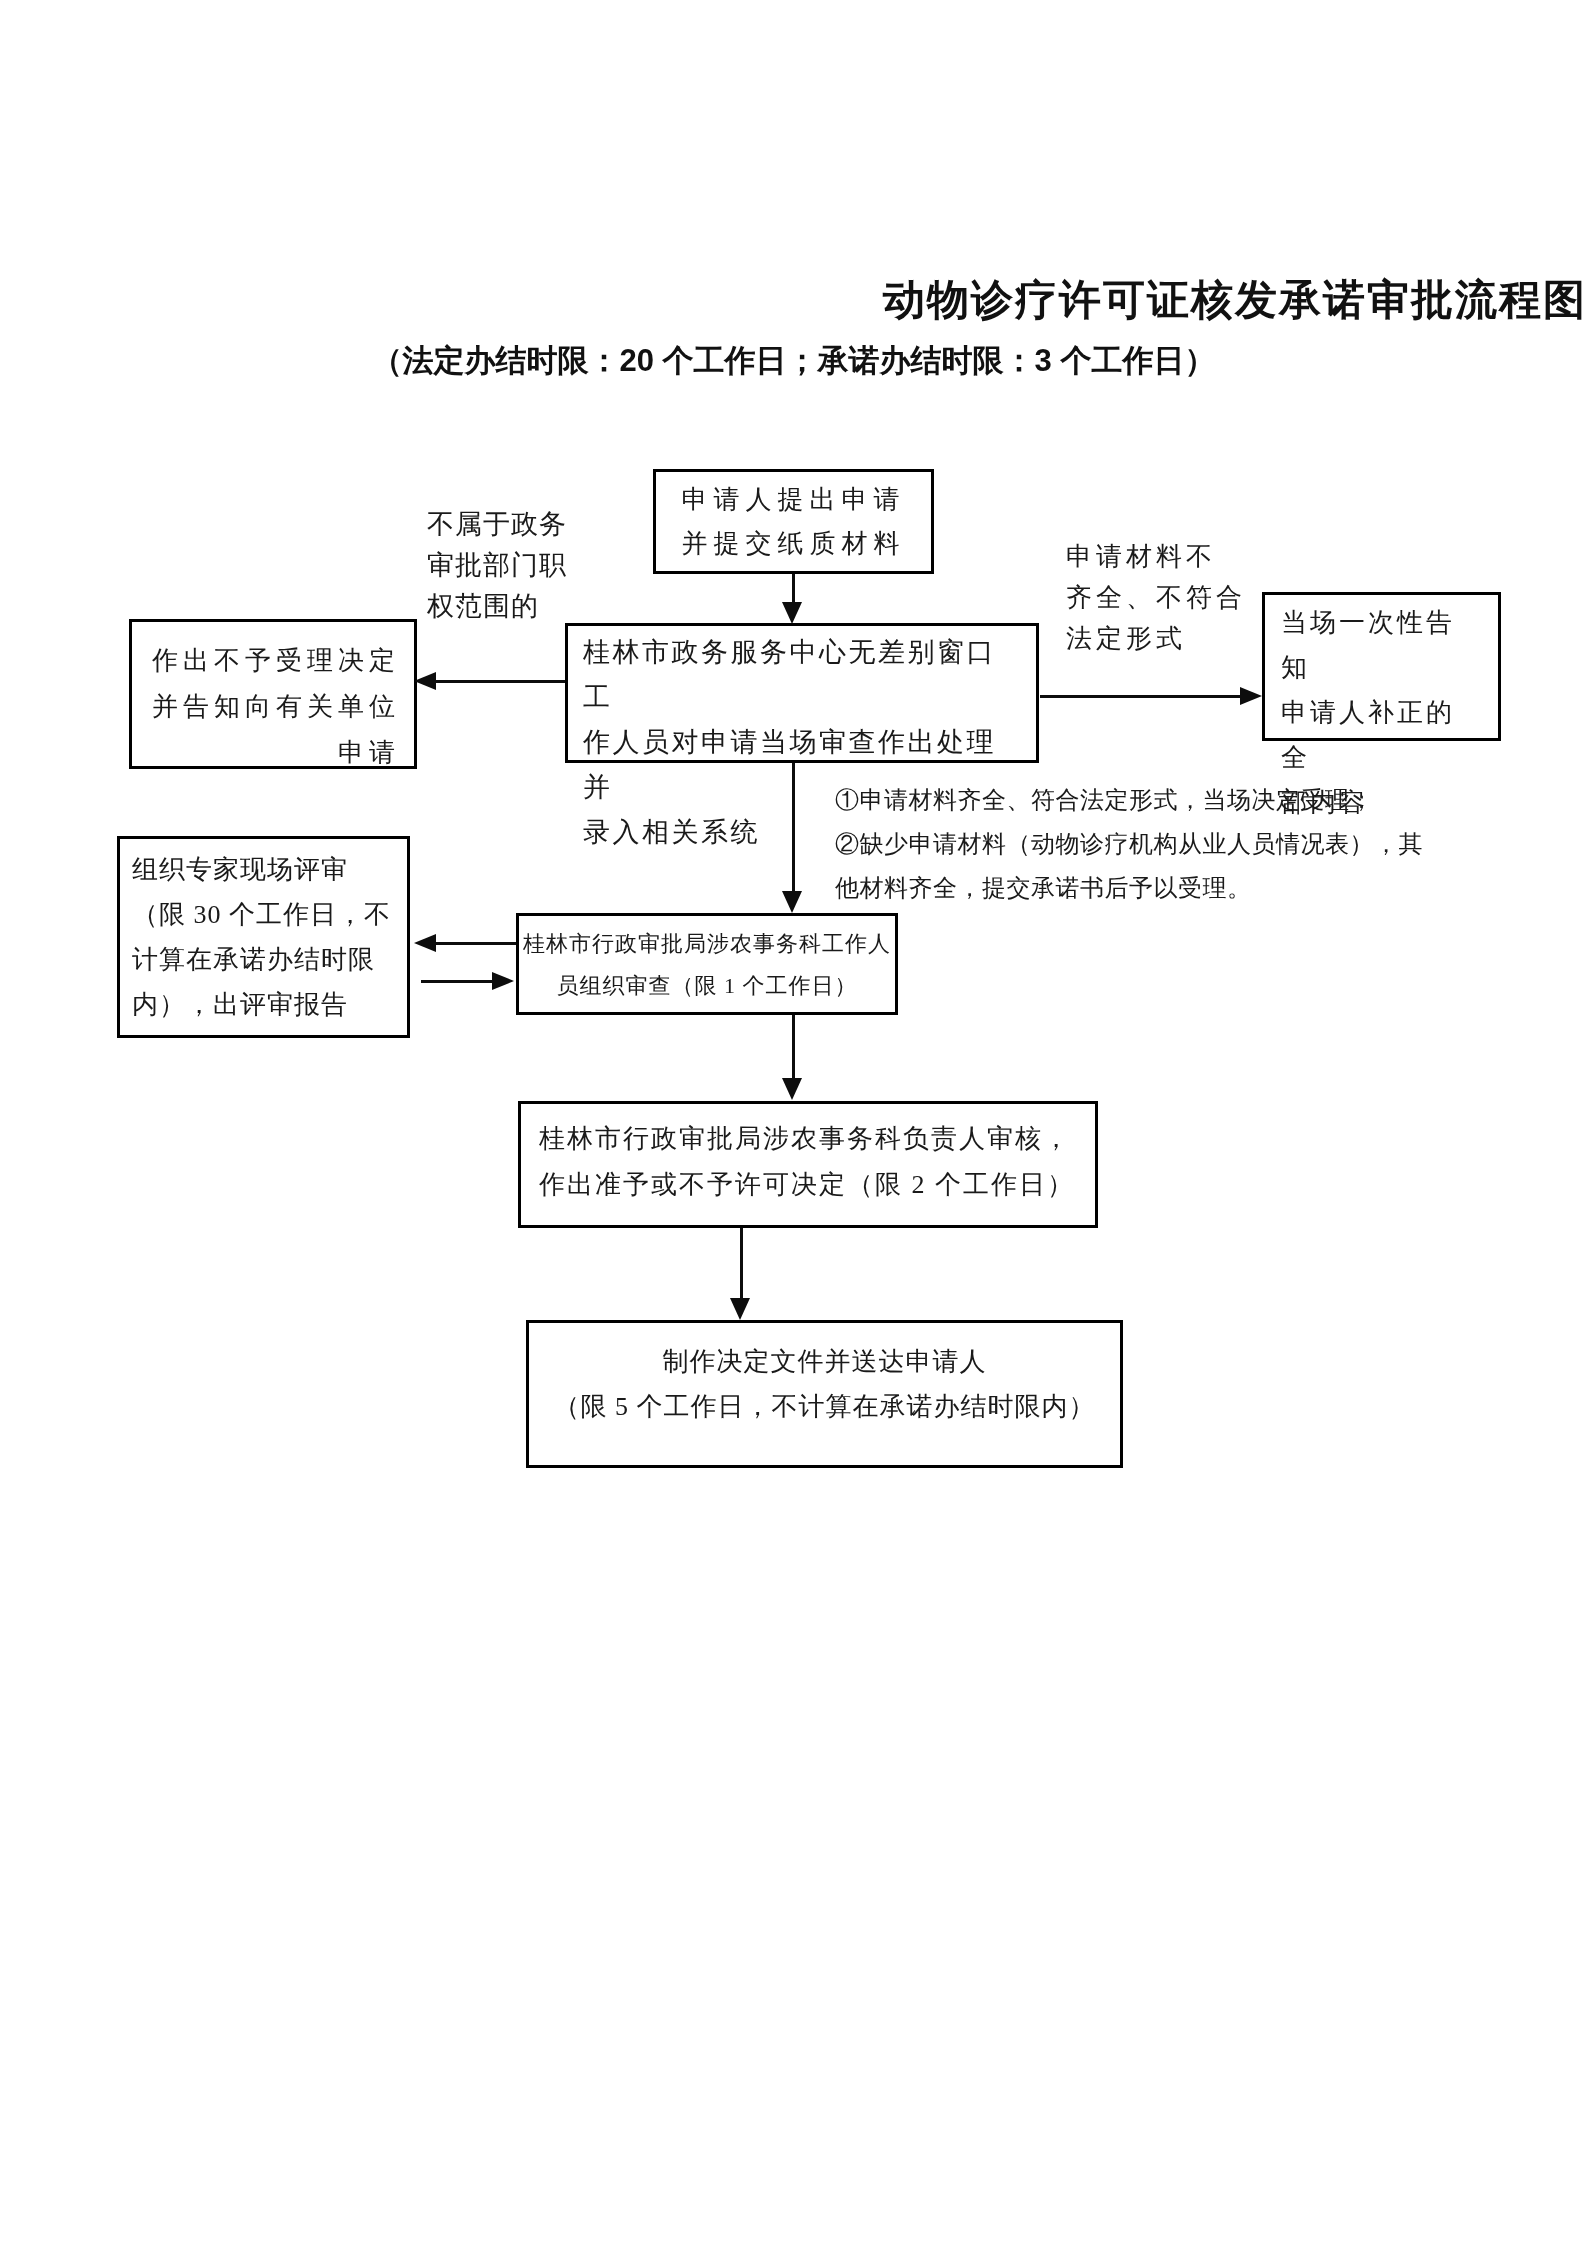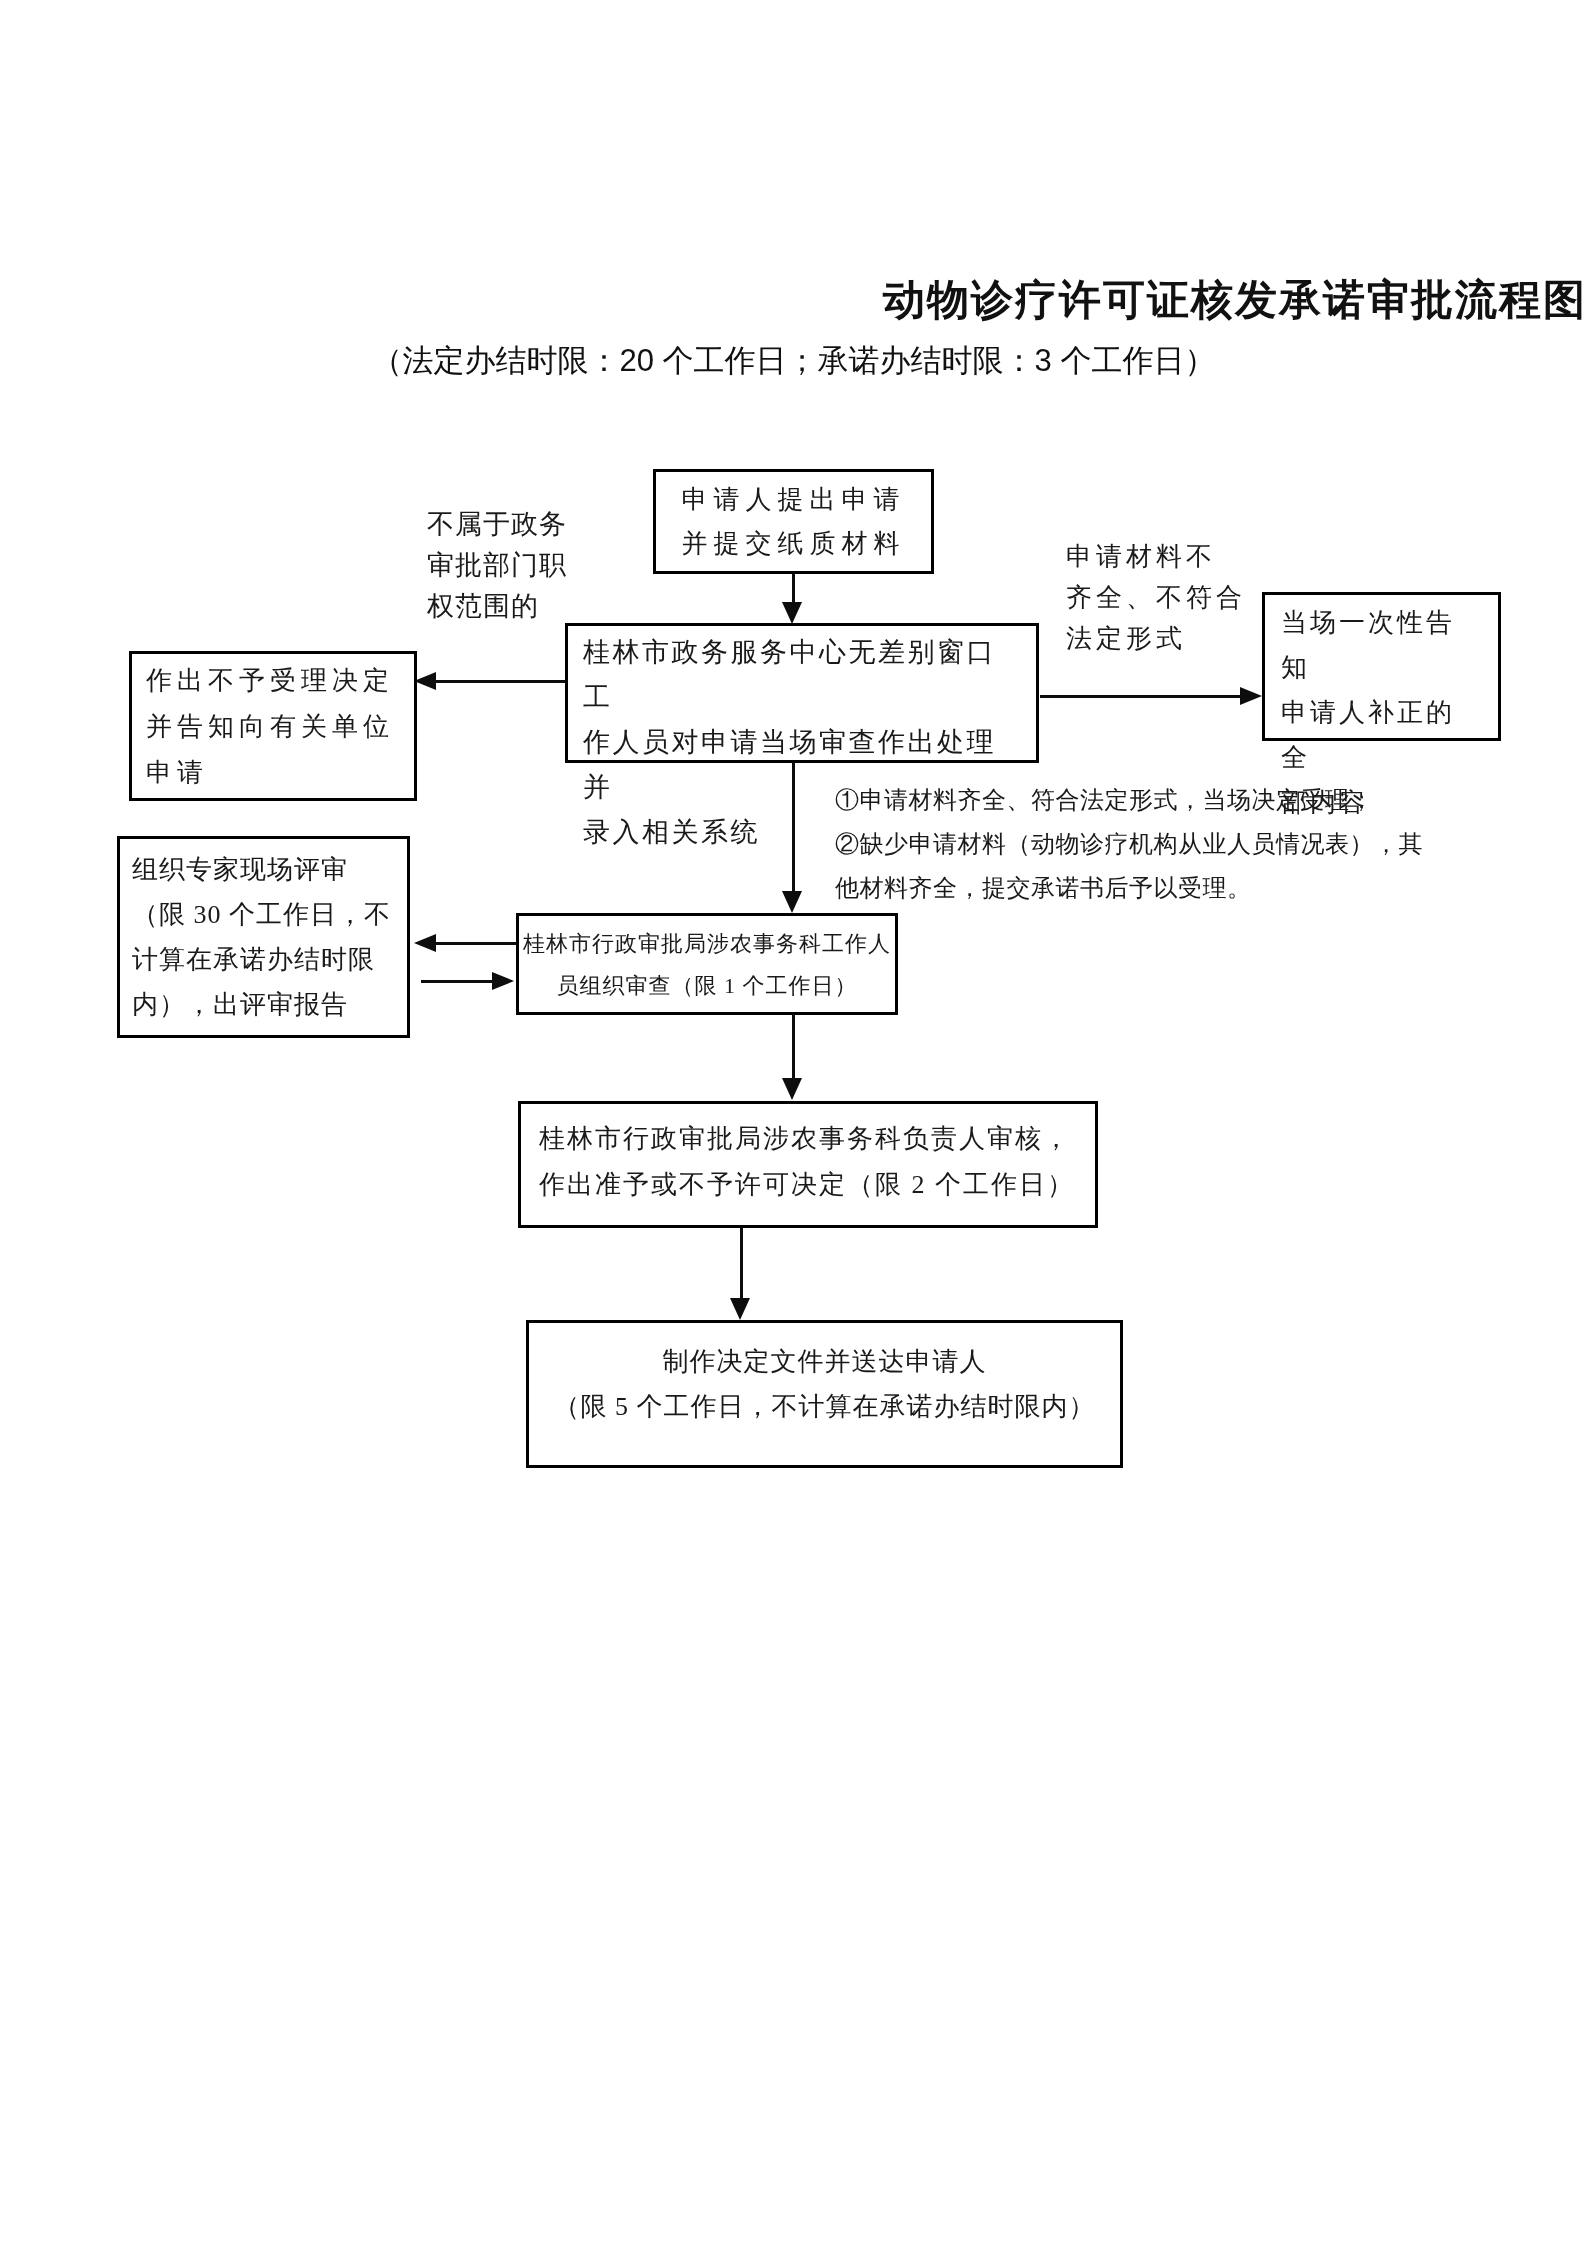--- a/index.html
+++ b/index.html
@@ -20,21 +20,21 @@
     font-weight: bold;
     font-size: 42px;
     letter-spacing: 2px;
     color: #111;
   }
   .subtitle {
     position: absolute;
     left: 0; top: 340px; width: 100%;
     text-align: center;
     font-family: "Liberation Sans", sans-serif;
-    font-weight: normal;
+    font-weight: bold;
     font-size: 31px;
     color: #111;
   }
   .box {
     position: absolute;
     border: 3px solid #000;
     background: #fff;
     box-sizing: border-box;
     white-space: pre-line;
     color: #1a1a1a;
@@ -78,21 +78,21 @@
   <div class="title">动物诊疗许可证核发承诺审批流程图</div>
   <div class="subtitle">（法定办结时限：20 个工作日；承诺办结时限：3 个工作日）</div>
 
   <div class="box" style="left:653px; top:469px; width:281px; height:105px; font-size:26px; line-height:44px; letter-spacing:6px; text-align:center; padding-top:6px;">申请人提出申请
 并提交纸质材料</div>
 
   <div class="box" style="left:565px; top:623px; width:474px; height:140px; font-size:27px; line-height:45px; letter-spacing:2.5px; padding:4px 15px;">桂林市政务服务中心无差别窗口工
 作人员对申请当场审查作出处理并
 录入相关系统</div>
 
-  <div class="box" style="left:129px; top:651px; width:288px; height:150px; font-size:26px; line-height:46px; letter-spacing:5px; padding:4px 14px;">作出不予受理决定
+  <div class="box" style="left:129px; top:619px; width:288px; height:150px; font-size:26px; line-height:46px; letter-spacing:5px; padding:16px 14px;text-align:right;">作出不予受理决定
 并告知向有关单位
 申请</div>
 
   <div class="box" style="left:1262px; top:592px; width:239px; height:149px; font-size:26px; line-height:45px; letter-spacing:3px; padding:5px 16px;">当场一次性告知
 申请人补正的全
 部内容</div>
 
   <div class="box" style="left:117px; top:836px; width:293px; height:202px; font-size:26px; line-height:45px; letter-spacing:1px; padding:8px 12px;">组织专家现场评审
 （限 30 个工作日，不
 计算在承诺办结时限

